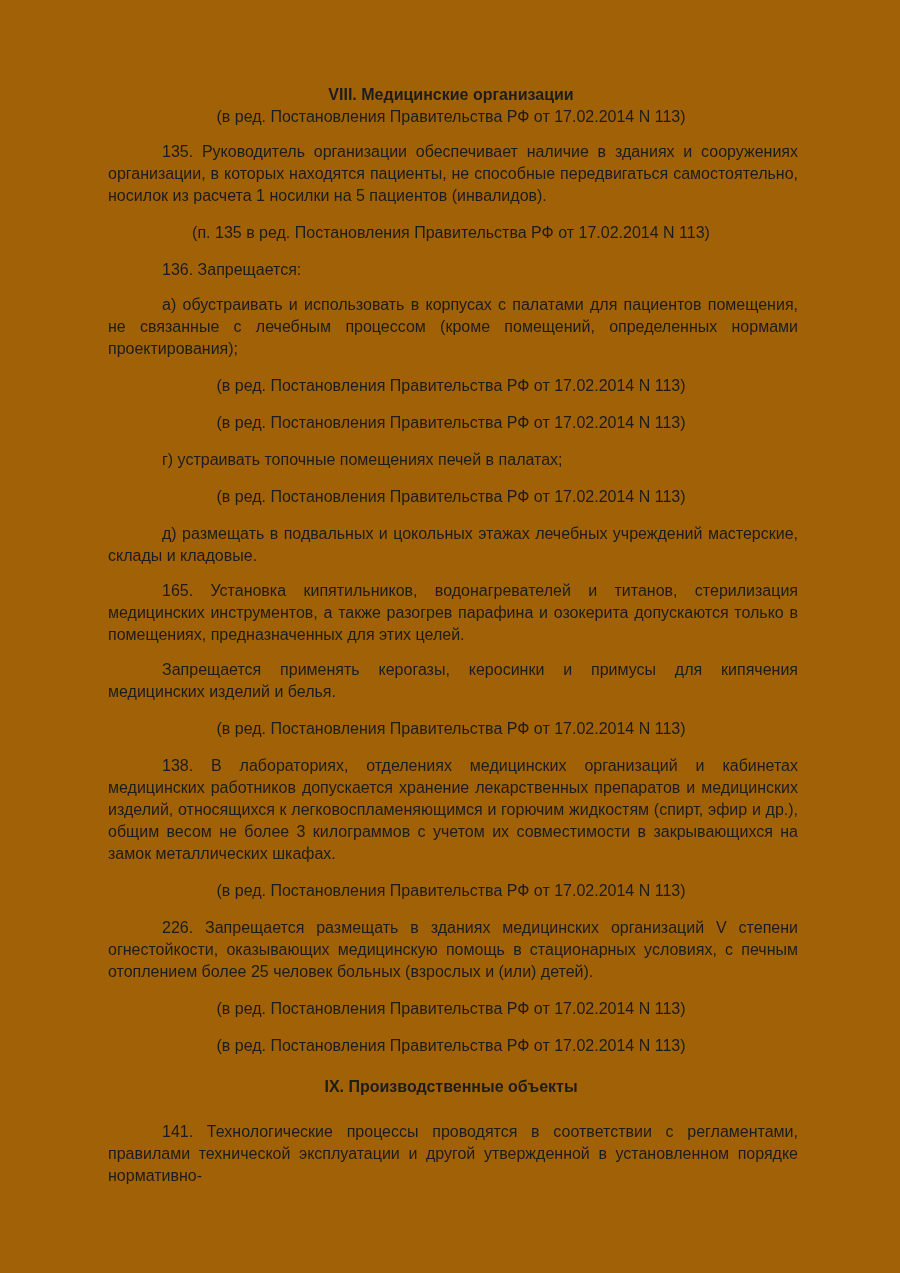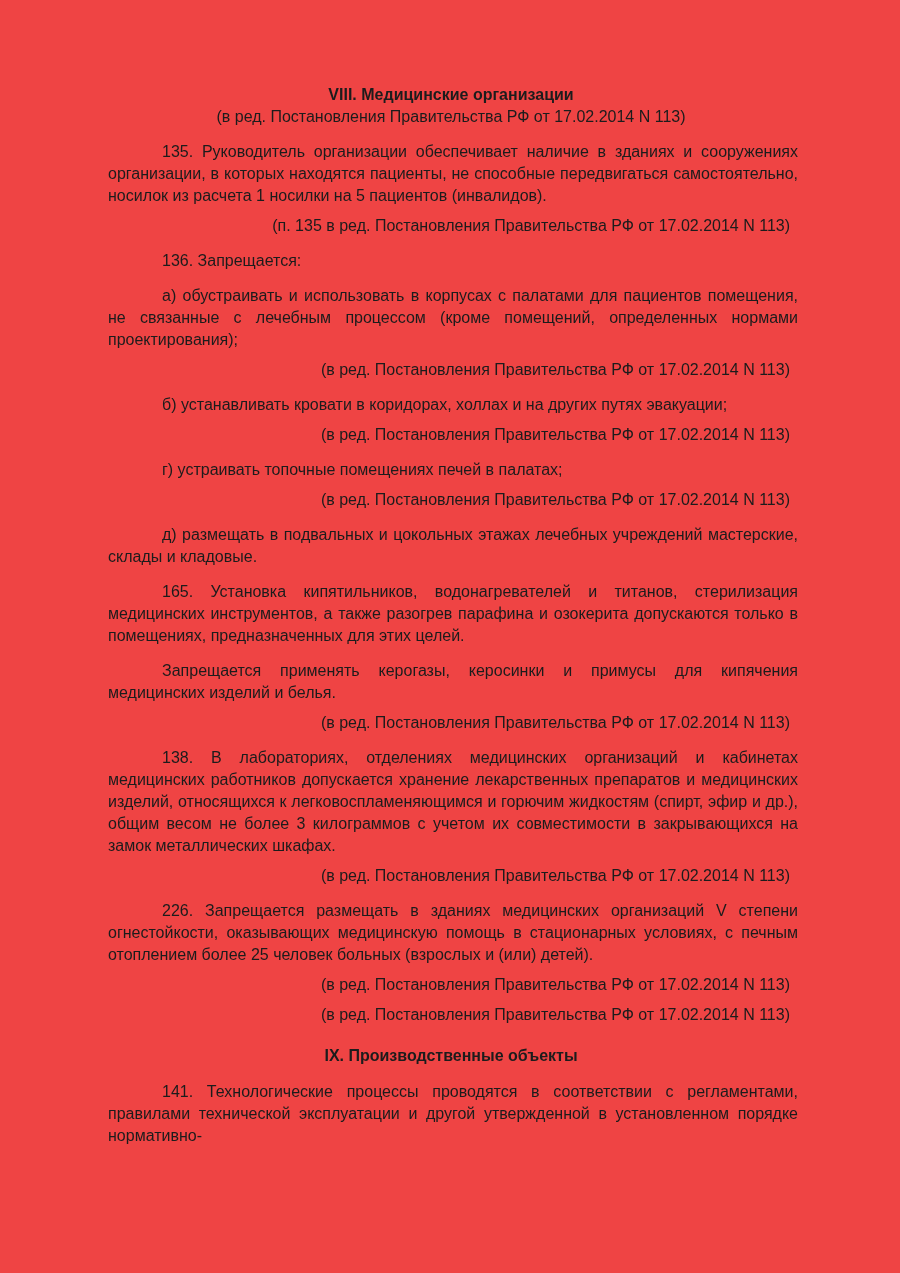--- a/index.html
+++ b/index.html
@@ -5,69 +5,68 @@
   html, body {
     margin: 0;
     padding: 0;
     background: #ffffff;
   }
   .page {
     position: relative;
     width: 900px;
     height: 1273px;
     box-sizing: border-box;
-    background: #ef4444;
+    background: #a16207;
     padding: 84px 102px 0 104px;
     font-family: "Liberation Sans", "DejaVu Sans", sans-serif;
     font-size: 16px;
     line-height: 22px;
     color: #1c1c1c;
     overflow: hidden;
   }
   .doc-title {
     font-weight: 700;
     text-align: center;
     margin: 0;
   }
   .doc-title.section-gap {
     margin-top: 19px;
-    margin-bottom: 14px;
+    margin-bottom: 23px;
   }
   .doc-subtitle {
     text-align: center;
     margin: 0;
   }
   .para {
     margin: 13px 0 0 4px;
     text-align: justify;
     text-indent: 54px;
   }
   .amendment {
-    margin: 8px;
-    text-align: right;
+    margin: 15px;
+    text-align: center;
     text-indent: 0;
   }
 </style>
 </head>
 <body>
 
 <div class="page">
 
   <div class="doc-title">VIII. Медицинские организации</div>
   <div class="doc-subtitle">(в ред. Постановления Правительства РФ от 17.02.2014 N 113)</div>
 
   <p class="para">135. Руководитель организации обеспечивает наличие в зданиях и сооружениях организации, в которых находятся пациенты, не способные передвигаться самостоятельно, носилок из расчета 1 носилки на 5 пациентов (инвалидов).</p>
   <p class="para amendment">(п. 135 в ред. Постановления Правительства РФ от 17.02.2014 N 113)</p>
 
   <p class="para">136. Запрещается:</p>
 
   <p class="para">а) обустраивать и использовать в корпусах с палатами для пациентов помещения, не связанные с лечебным процессом (кроме помещений, определенных нормами проектирования);</p>
   <p class="para amendment">(в ред. Постановления Правительства РФ от 17.02.2014 N 113)</p>
 
-  <p class="para">б) устанавливать кровати в коридорах, холлах и на других путях эвакуации;</p>
 
   <p class="para amendment">(в ред. Постановления Правительства РФ от 17.02.2014 N 113)</p>
 
   <p class="para">г) устраивать топочные помещениях печей в палатах;</p>
   <p class="para amendment">(в ред. Постановления Правительства РФ от 17.02.2014 N 113)</p>
 
   <p class="para">д) размещать в подвальных и цокольных этажах лечебных учреждений мастерские, склады и кладовые.</p>
 
   <p class="para">165. Установка кипятильников, водонагревателей и титанов, стерилизация медицинских инструментов, а также разогрев парафина и озокерита допускаются только в помещениях, предназначенных для этих целей.</p>
   <p class="para">Запрещается применять керогазы, керосинки и примусы для кипячения медицинских изделий и белья.</p>

